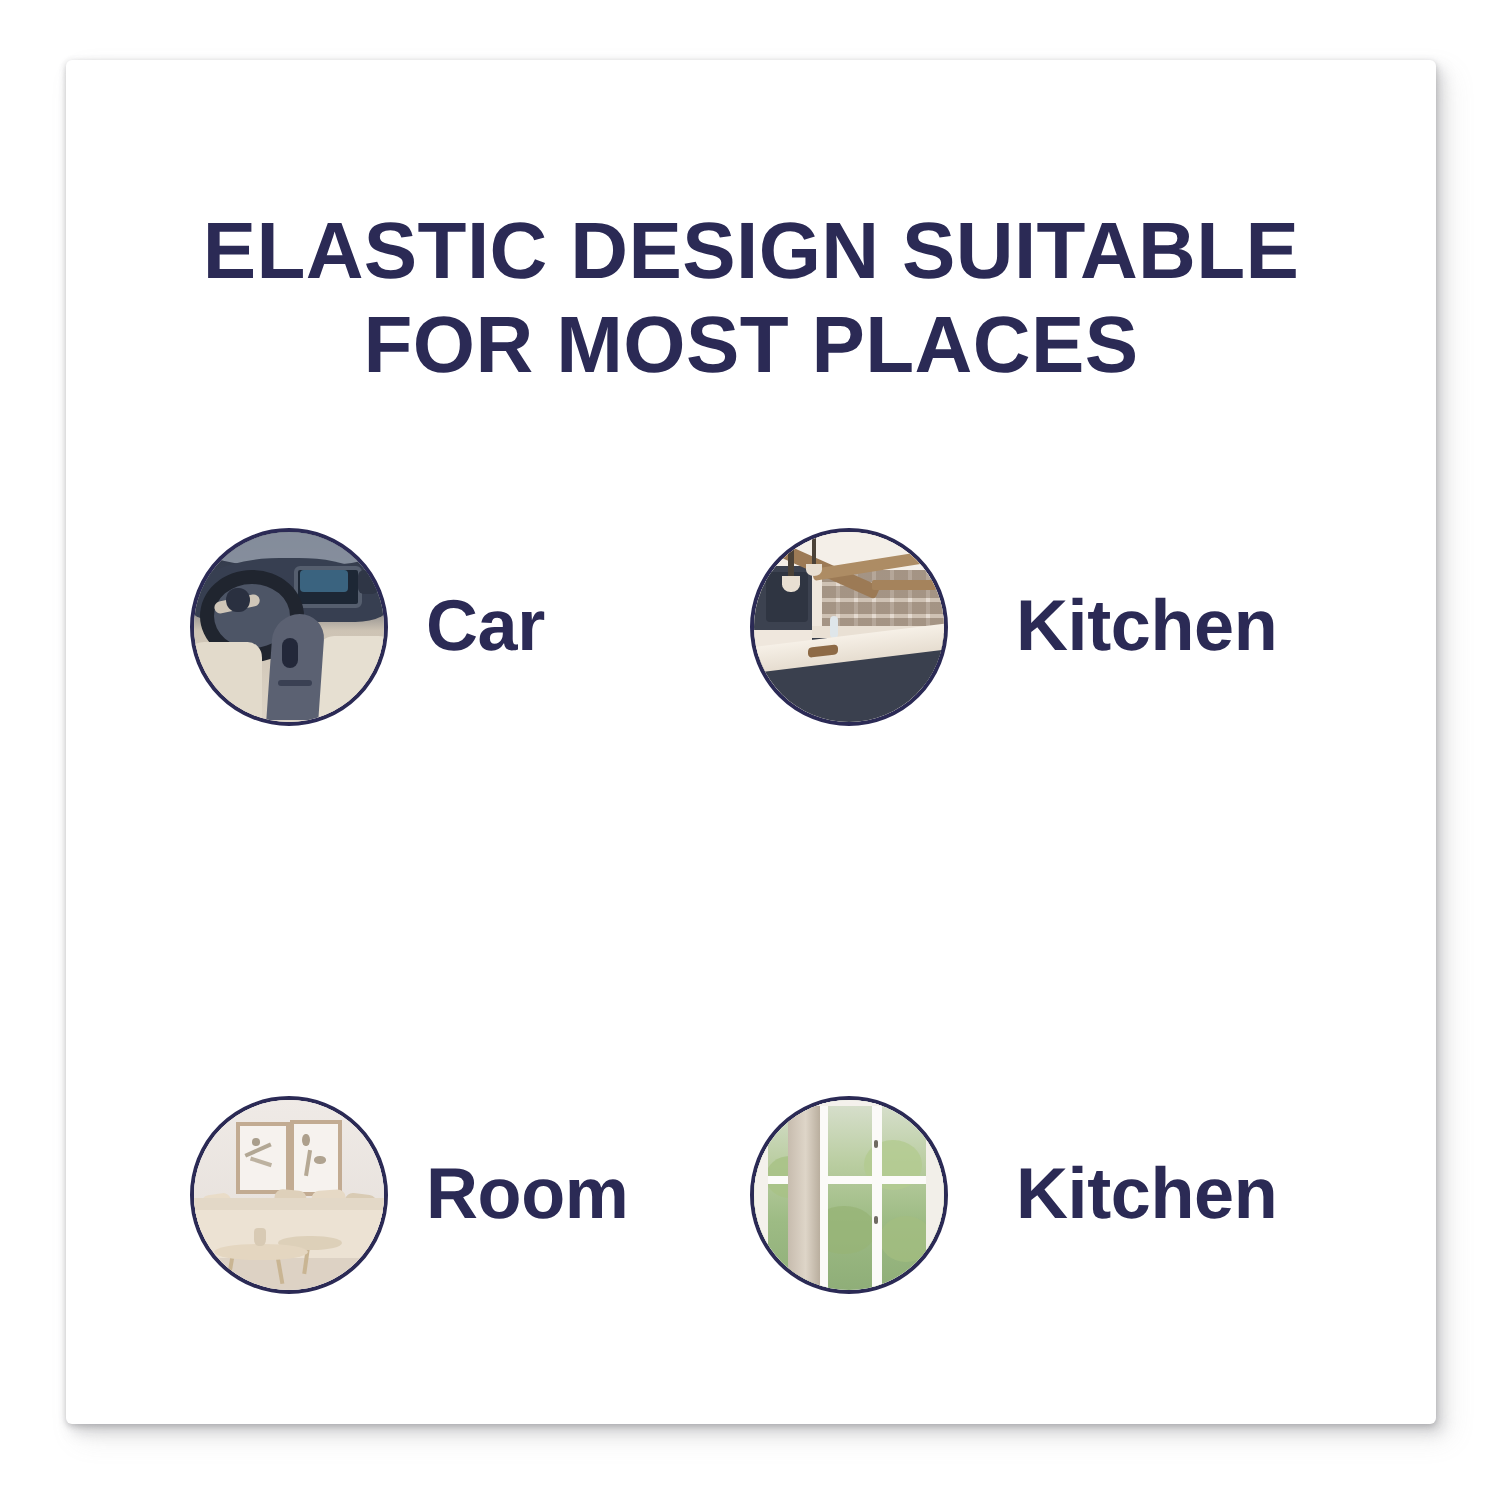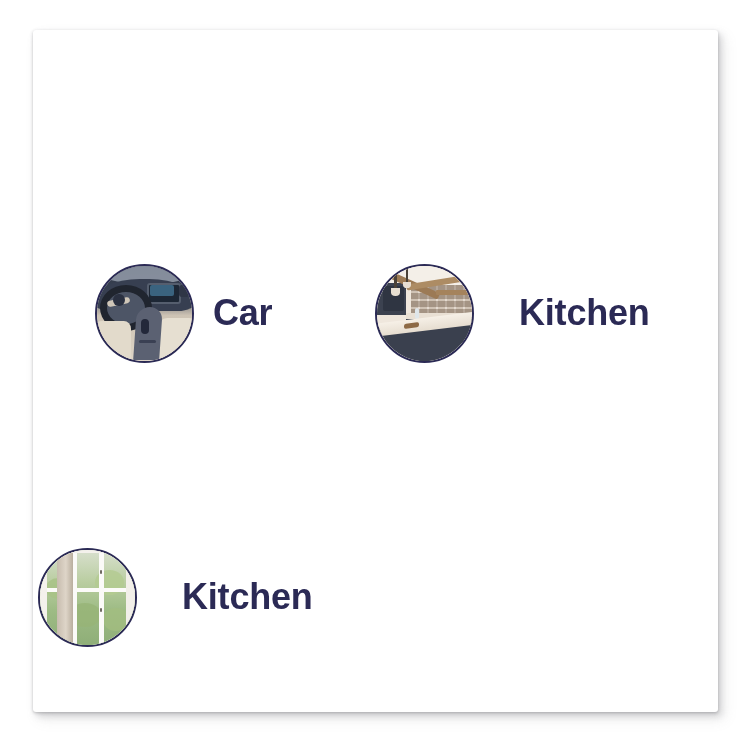--- a/index.html
+++ b/index.html
@@ -89,21 +89,21 @@
 
   .tile-label {
     color: #2b2a55;
     font-size: 36px;
     font-weight: bold;
     line-height: 1;
     letter-spacing: -0.2px;
     white-space: nowrap;
   }
   .tile.col-left  .tile-label { margin-left: 19px; }
-  .tile.col-right .tile-label { margin-left: 45px; }
+  .tile.col-right .tile-label { margin-left: 34px; }
 
   
   .s-car              { background: linear-gradient(#2d3444 0%, #3b4354 28%, #cdc3b4 52%, #ded5c7 100%); }
   .s-car .dash        { left:-4%; top:14%; width:108%; height:34%; background:#373f51; border-radius:46% 46% 18% 18%/70% 70% 30% 30%; }
   .s-car .windshield  { left:4%; top:-6%; width:96%; height:24%; background:#9aa3b0; border-radius:0 0 40% 40%; opacity:.8; }
   .s-car .wheel       { left:3%; top:20%; width:40%; height:34%; border:7px solid #20252f; border-radius:50%; background:#4d5566; }
   .s-car .wheel-sp1   { left:11%; top:35%; width:24%; height:6%; background:#cfc6b8; transform:rotate(-12deg); border-radius:3px; }
   .s-car .wheel-hub   { left:17%; top:30%; width:12%; height:13%; background:#2a3040; border-radius:50%; }
   .s-car .screen      { left:53%; top:18%; width:31%; height:18%; background:#1d2735; border:2px solid #555e6e; border-radius:3px; }
   .s-car .screen-g    { left:56%; top:21%; width:25%; height:11%; background:#3f6e8c; border-radius:2px; opacity:.85; }
@@ -225,20 +225,22 @@
   .s-windows .sillTop     { left:-4%; top:-4%; width:108%; height:8%; background:#f4f1ec; }
   .s-windows .hinge1      { left:63%; top:22%; width:2.5%; height:4%; background:#6f6a62; border-radius:1px; }
   .s-windows .hinge2      { left:63%; top:62%; width:2.5%; height:4%; background:#6f6a62; border-radius:1px; }
 </style>
 </head>
 <body>
 
 <div id="stage">
   <div id="card">
 
+    <div id="headline">ELASTIC DESIGN SUITABLE
+FOR MOST PLACES</div>
 
     <div id="tiles">
 
       <div class="tile-row">
 
         <div class="tile col-left">
           <div class="circle-wrap">
             <div class="scene s-car">
               <i class="windshield"></i>
                 <i class="dash"></i>
@@ -286,20 +288,49 @@
       </div>
 
       <div class="tile-row">
 
 
 
       </div>
 
       <div class="tile-row">
 
+        <div class="tile col-left">
+          <div class="circle-wrap">
+            <div class="scene s-room">
+              <i class="wall"></i>
+                <i class="frame1"></i>
+                <i class="frame2"></i>
+              <i class="art1a"></i>
+                <i class="art1b"></i>
+                <i class="art1c"></i>
+              <i class="art2a"></i>
+                <i class="art2b"></i>
+                <i class="art2c"></i>
+              <i class="floor"></i>
+              <i class="cush1"></i>
+                <i class="cush2"></i>
+                <i class="cush3"></i>
+                <i class="cush4"></i>
+              <i class="sofaback"></i>
+                <i class="sofa"></i>
+              <i class="tleg1"></i>
+                <i class="tleg2"></i>
+                <i class="tleg3"></i>
+              <i class="tableTop2"></i>
+                <i class="tableTop"></i>
+                <i class="vase"></i>
+            </div>
+          </div>
+          <div class="tile-label">Room</div>
+        </div>
 
         <div class="tile col-right">
           <div class="circle-wrap">
             <div class="scene s-windows">
               <i class="outside"></i>
                 <i class="leaf1"></i>
                 <i class="leaf2"></i>
                 <i class="leaf3"></i>
                 <i class="leaf4"></i>
               <i class="mullH"></i>

